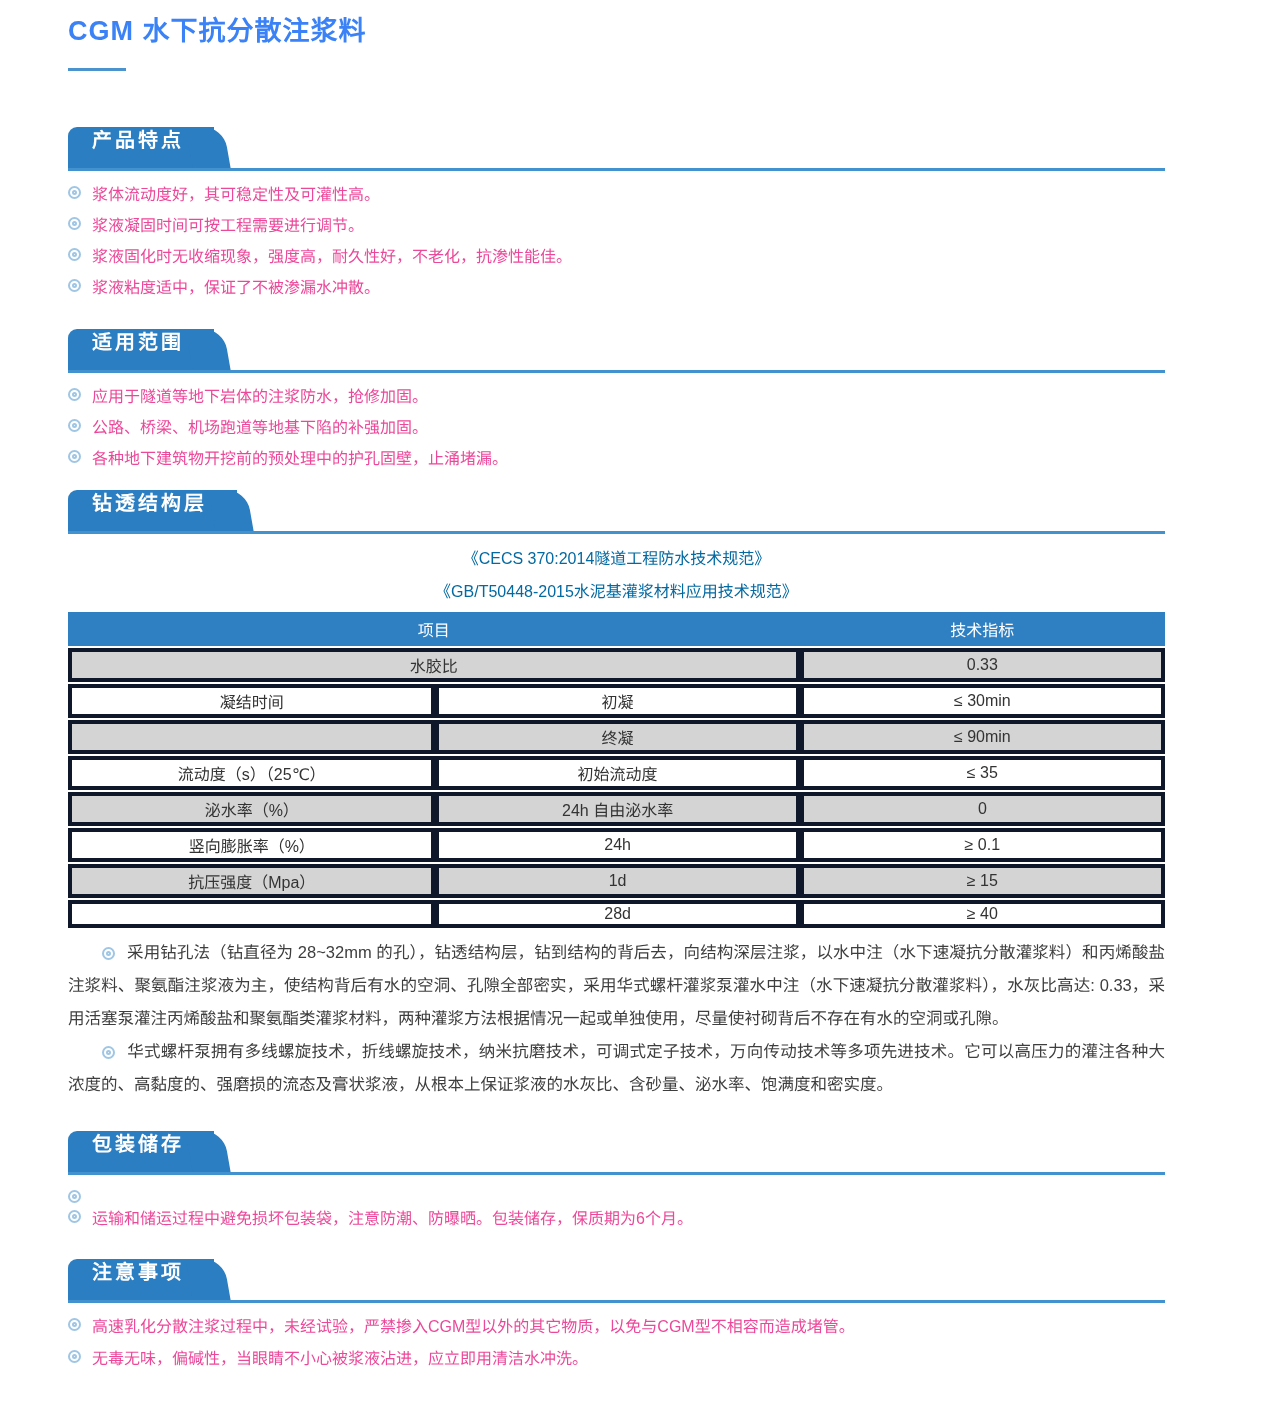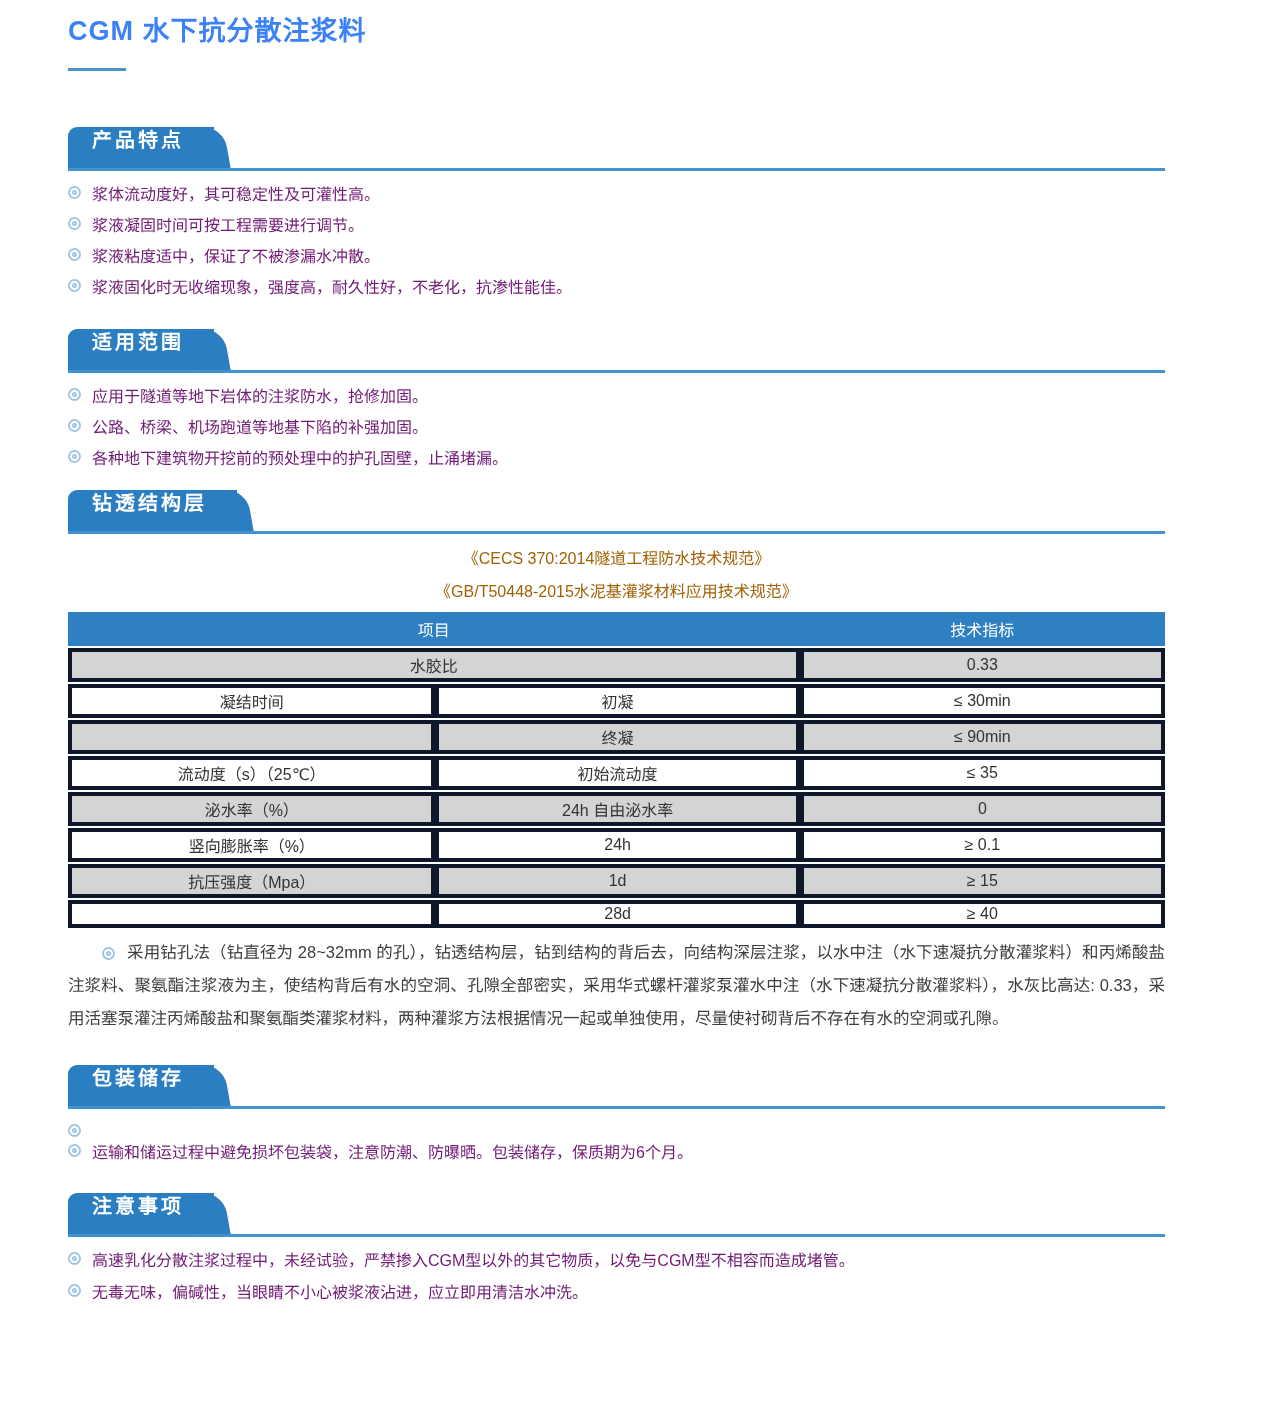--- a/index.html
+++ b/index.html
@@ -65,21 +65,21 @@
   }
 
   
   .bullets { list-style: none; margin: 8px 0 0 0; padding: 0; }
   .bullets li {
     display: flex;
     align-items: flex-start;
     gap: 11px;
     font-size: 16px;
     line-height: 31px;
-    color: #701a75;
+    color: #ec4899;
   }
   .bullets.tight li { line-height: 32px; }
   .dbl {
     flex: 0 0 auto;
     width: 13px; height: 13px;
     border: 2px solid #9fc6e4;
     border-radius: 50%;
     margin-top: 7px;
     position: relative;
   }
@@ -91,21 +91,21 @@
     border-radius: 50%;
   }
 
   
   .standards { margin-top: 8px; }
   .standards p {
     margin: 0;
     text-align: center;
     font-size: 16px;
     line-height: 33px;
-    color: #a16207;
+    color: #0369a1;
   }
 
   
   table.perf {
     width: 100%;
     margin-top: 2px;
     border-collapse: separate;
     border-spacing: 0 2px;
     font-size: 16px;
     color: #333333;
@@ -178,25 +178,25 @@
       <li>
           <span class="dbl"></span>
           <span>浆体流动度好，其可稳定性及可灌性高。</span>
         </li>
       <li>
           <span class="dbl"></span>
           <span>浆液凝固时间可按工程需要进行调节。</span>
         </li>
       <li>
           <span class="dbl"></span>
+          <span>浆液固化时无收缩现象，强度高，耐久性好，不老化，抗渗性能佳。</span>
+        </li>
+      <li>
+          <span class="dbl"></span>
           <span>浆液粘度适中，保证了不被渗漏水冲散。</span>
-        </li>
-      <li>
-          <span class="dbl"></span>
-          <span>浆液固化时无收缩现象，强度高，耐久性好，不老化，抗渗性能佳。</span>
         </li>
     </ul>
   </div>
 
   <div class="section">
     <div class="section-head">
       <div class="tab">
         <span class="tab-label">适用范围</span>
       </div>
     </div>
@@ -278,20 +278,21 @@
           <td>28d</td>
           <td>≥ 40</td>
         </tr>
       </tbody>
     </table>
   </div>
 
   <div class="section">
     <div class="paras">
       <p><span class="p-icon"></span><span>采用钻孔法（钻直径为 28~32mm 的孔），钻透结构层，钻到结构的背后去，向结构深层注浆，以水中注（水下速凝抗分散灌浆料）和丙烯酸盐注浆料、聚氨酯注浆液为主，使结构背后有水的空洞、孔隙全部密实，采用华式螺杆灌浆泵灌水中注（水下速凝抗分散灌浆料），水灰比高达: 0.33，采用活塞泵灌注丙烯酸盐和聚氨酯类灌浆材料，两种灌浆方法根据情况一起或单独使用，尽量使衬砌背后不存在有水的空洞或孔隙。</span></p>
+      <p><span class="p-icon"></span><span>华式螺杆泵拥有多线螺旋技术，折线螺旋技术，纳米抗磨技术，可调式定子技术，万向传动技术等多项先进技术。它可以高压力的灌注各种大浓度的、高黏度的、强磨损的流态及膏状浆液，从根本上保证浆液的水灰比、含砂量、泌水率、饱满度和密实度。</span></p>
     </div>
   </div>
 
   <div class="section">
     <div class="section-head" style="margin-top:30px">
       <div class="tab">
         <span class="tab-label">包装储存</span>
       </div>
     </div>
     <ul class="bullets tight mt-pack">

